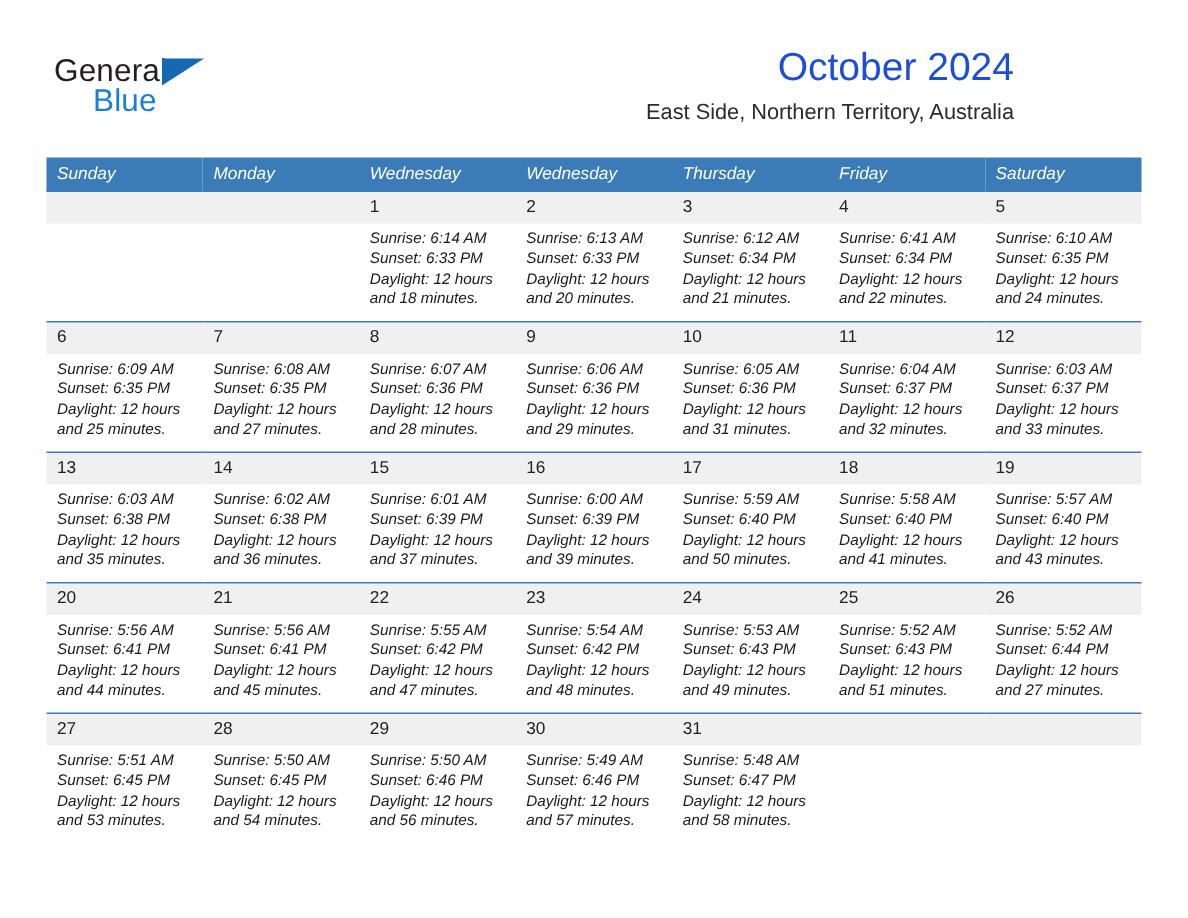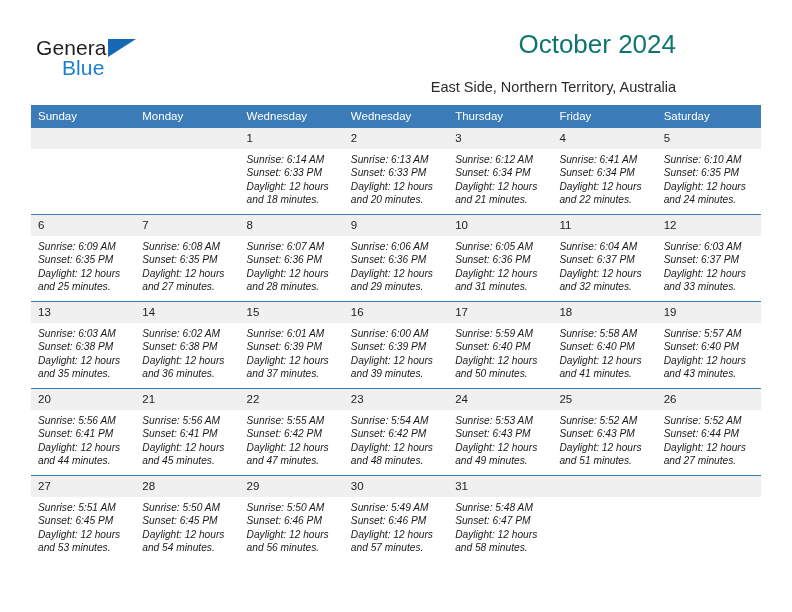--- a/index.html
+++ b/index.html
@@ -64,30 +64,30 @@
   }
 
   .title-wrap {
     position: absolute;
     right: 0;
     top: 0;
     text-align: right;
   }
   .cal-title {
     font-size: 26px;
-    color: #0f766e;
+    color: #1d4ed8;
     font-weight: normal;
     line-height: 32px;
     white-space: nowrap;
   }
   .cal-subtitle {
     font-size: 14.5px;
     color: #2b2b2b;
     line-height: 20px;
-    margin-top: 17px;
+    margin-top: 5px;
     white-space: nowrap;
   }
 
   
   .calendar {
     position: absolute;
     left: 31px;
     top: 105px;
     width: 730px;
     border-collapse: collapse;
@@ -95,20 +95,21 @@
   }
   .calendar th {
     background: #3b7cb8;
     color: #ffffff;
     font-weight: normal;
     font-size: 11.5px;
     text-align: left;
     padding: 5px 0 5px 7px;
     height: 11px;
     border: none;
+    font-style: italic;
   }
   .calendar td {
     vertical-align: top;
     padding: 0;
     border: none;
     border-top: 1px solid #3b7cb8;
     width: 104.28px;
   }
   .calendar tr.week td {
     height: 86px;

